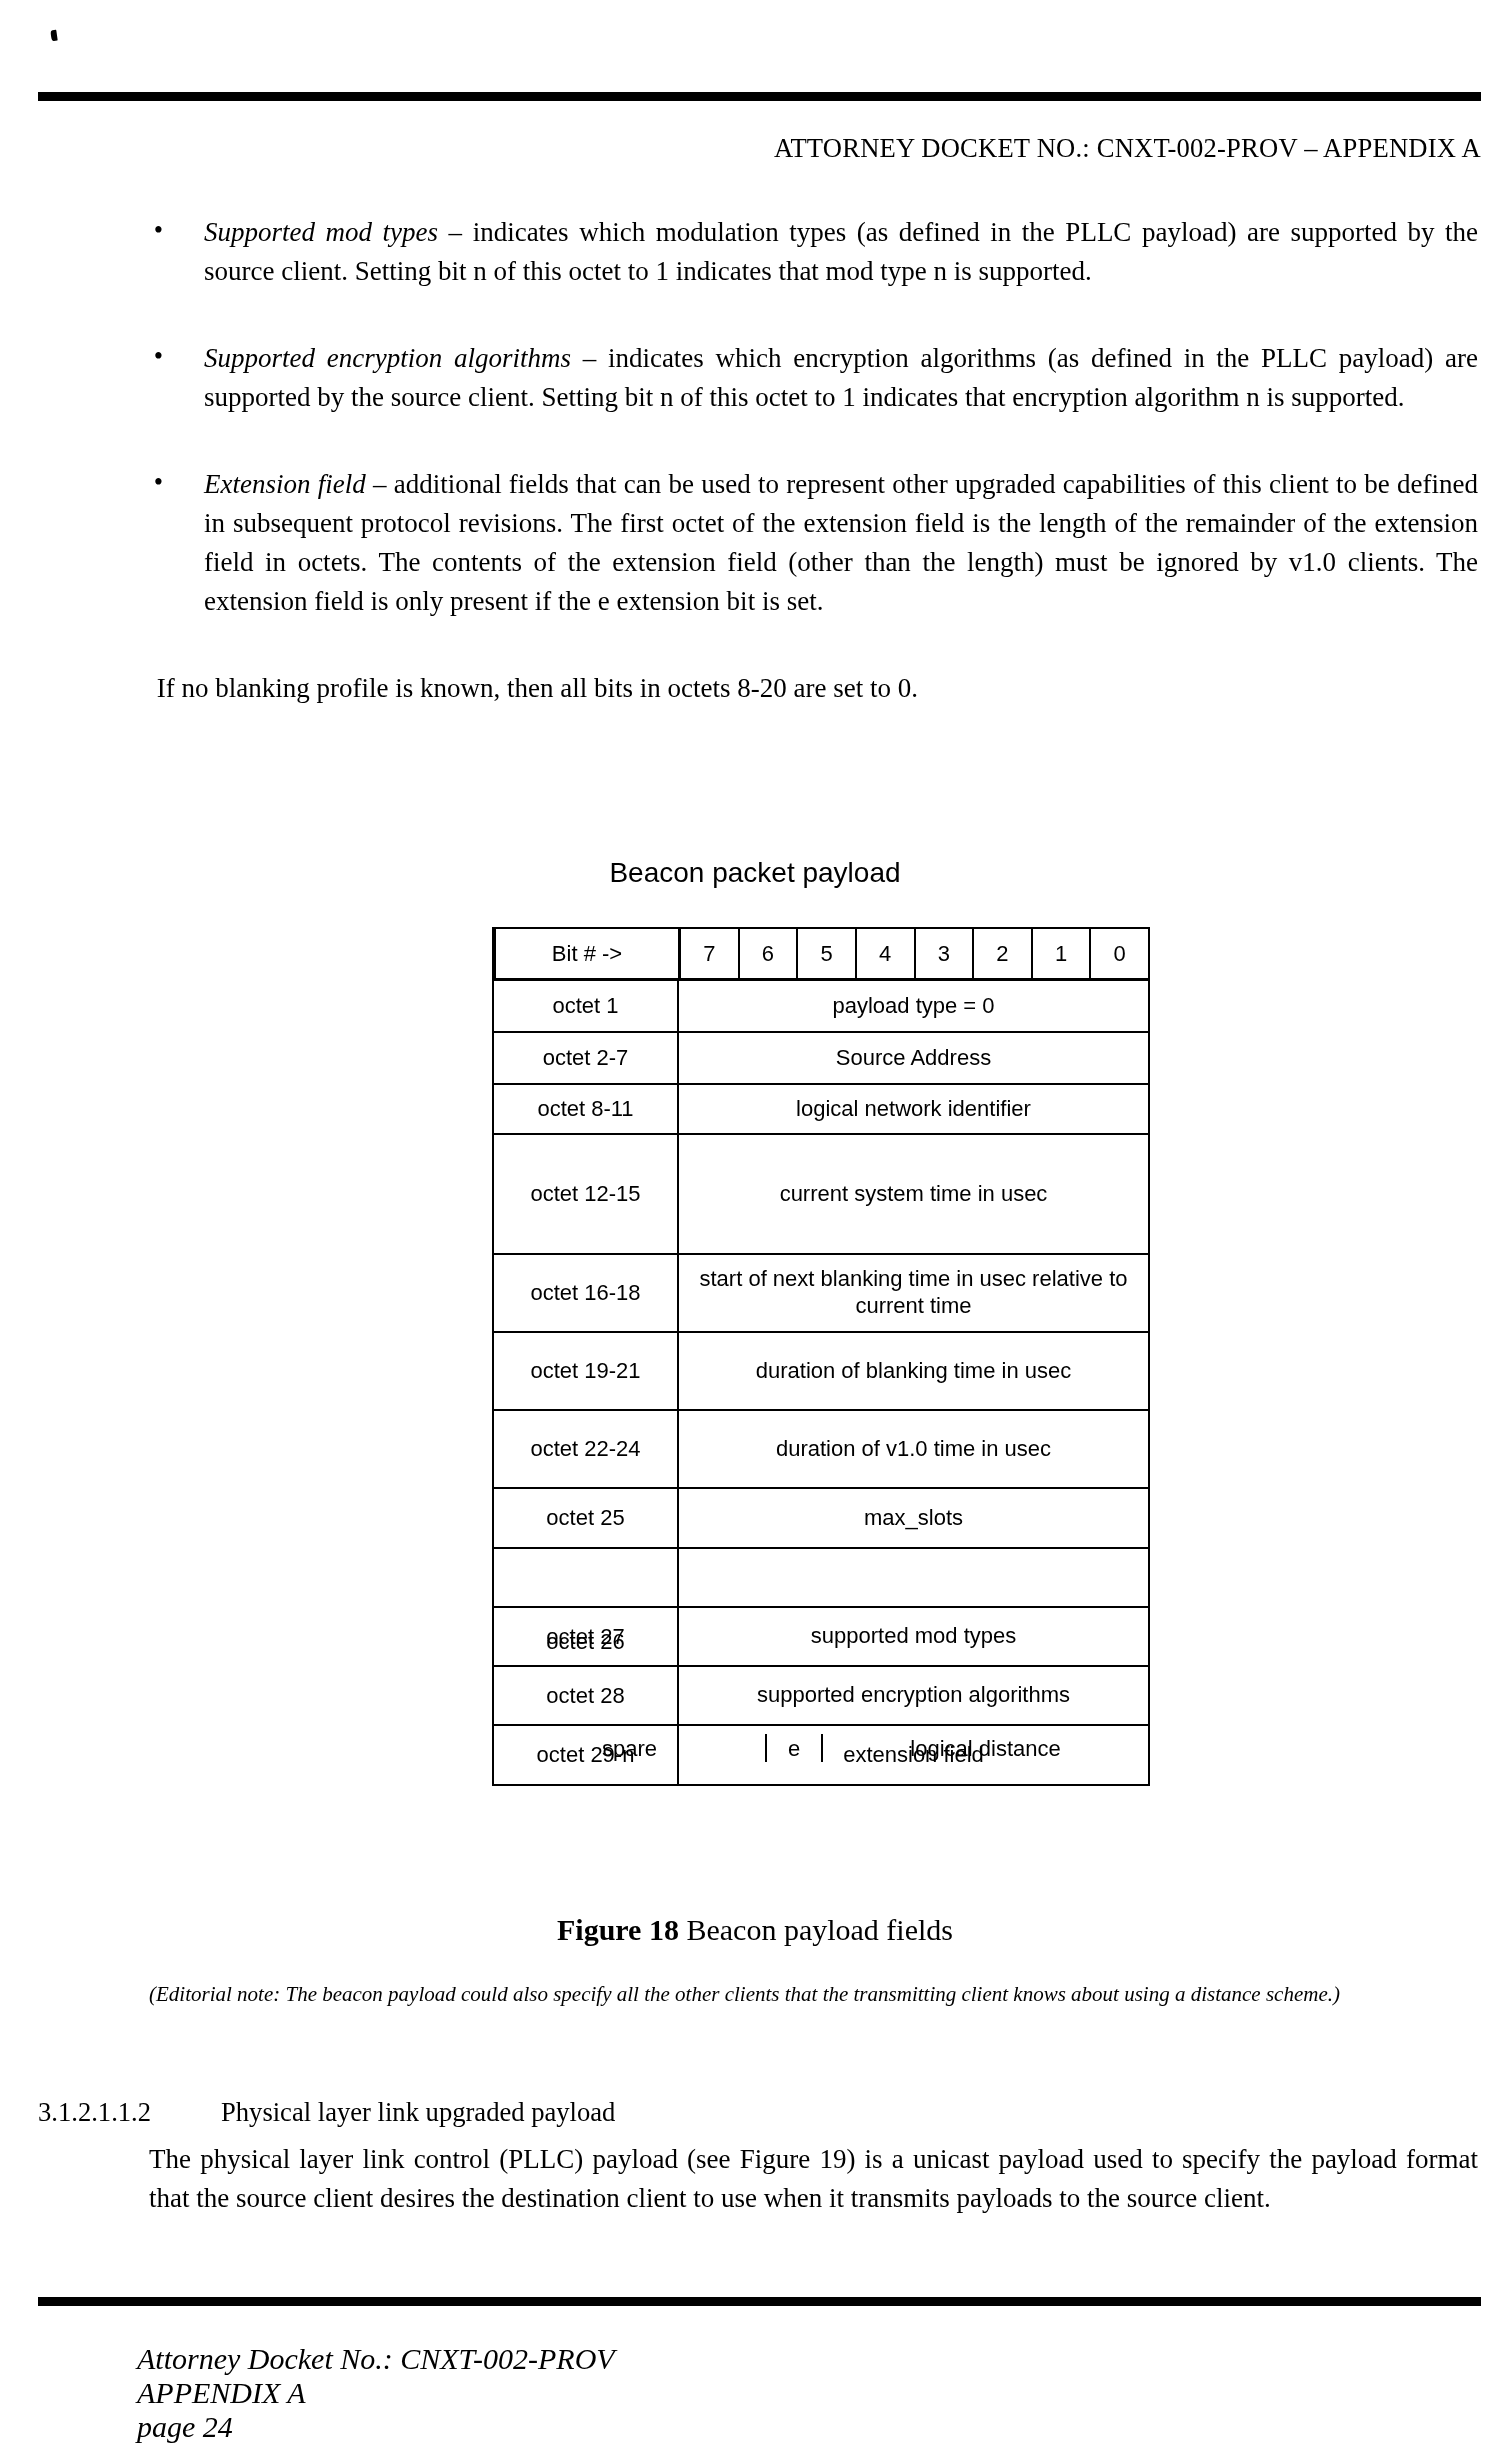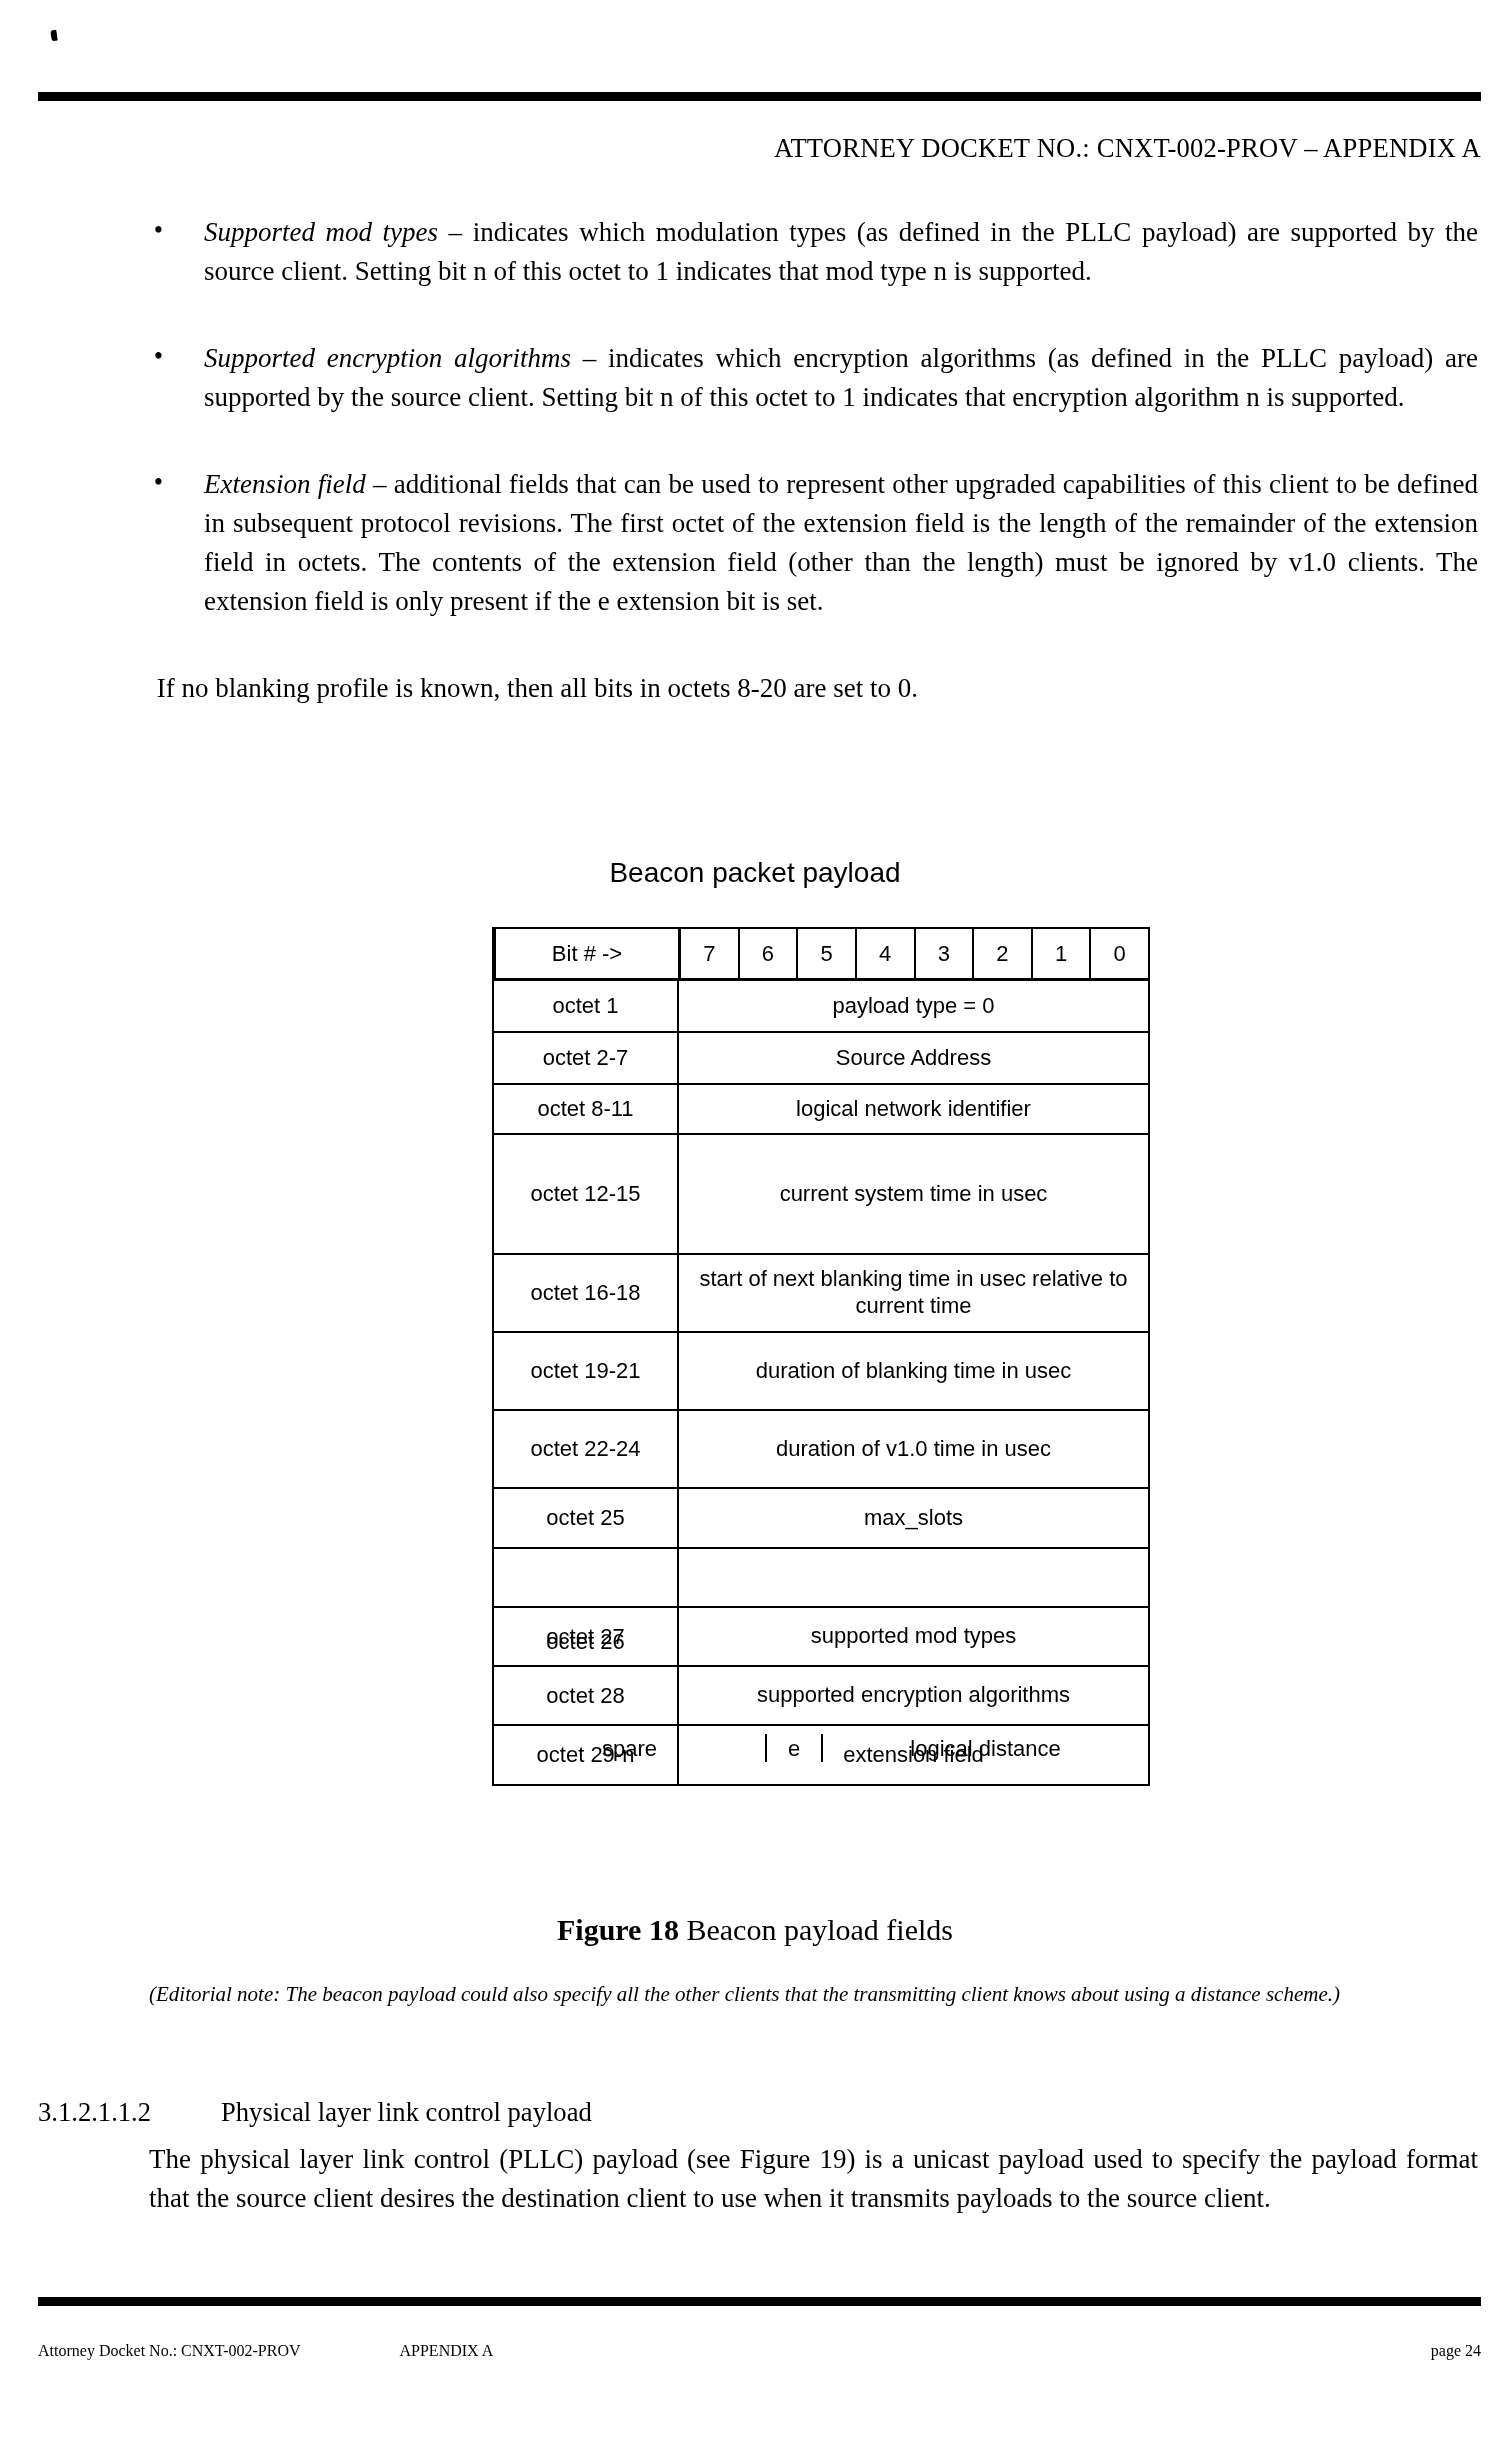--- a/index.html
+++ b/index.html
@@ -220,21 +220,23 @@
     text-justify: inter-word;
   }
 
   
   .doc-footer {
     position: absolute;
     left: 38px; top: 2342px;
     width: 1443px;
     display: flex;
     align-items: baseline;
-    font-size: 16px;
+    font-size: 30px;
+    font-style: italic;
+    flex-direction: column;
   }
   .doc-footer .f-docket { flex: 0 0 auto; }
   .doc-footer .f-appendix { flex: 0 0 auto; margin-left: 99px; }
   .doc-footer .f-page { flex: 1 1 auto; text-align: right; }
 </style>
 </head>
 <body>
 
 <div class="scan-mark"></div>
 
@@ -340,21 +342,21 @@
   </div>
 
 </div>
 
 <div class="fig-caption">
   <b>Figure 18</b><span> Beacon payload fields</span>
 </div>
 
 <div class="editorial">(Editorial note: The beacon payload could also specify all the other clients that the transmitting client knows about using a distance scheme.)</div>
 
-<div class="section-heading"><span class="num">3.1.2.1.1.2</span><span>Physical layer link control payload</span></div>
+<div class="section-heading"><span class="num">3.1.2.1.1.2</span><span>Physical layer link upgraded payload</span></div>
 
 <div class="section-body">The physical layer link control (PLLC) payload (see Figure 19) is a unicast payload used to specify the payload format that the source client desires the destination client to use when it transmits payloads to the source client.</div>
 
 <div class="rule-bottom"></div>
 
 <div class="doc-footer">
   <span class="f-docket">Attorney Docket No.: CNXT-002-PROV</span>
   <span class="f-appendix">APPENDIX A</span>
   <span class="f-page">page 24</span>
 </div>

